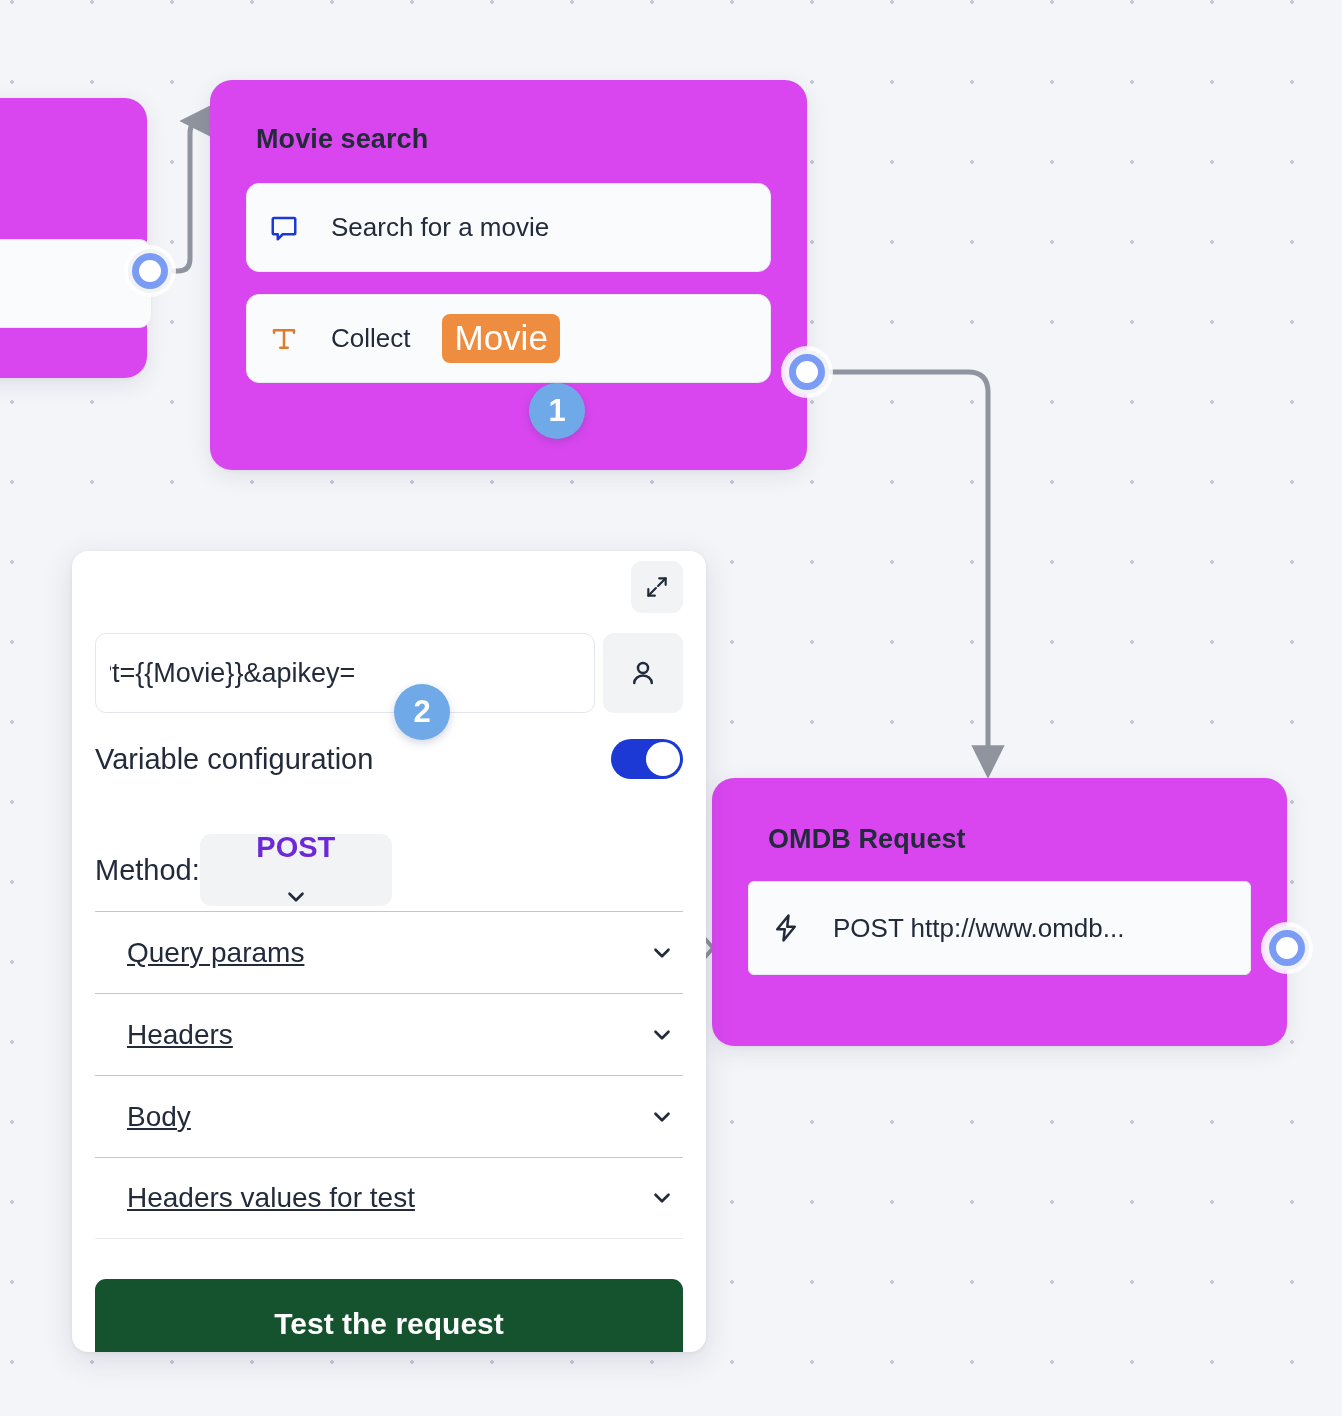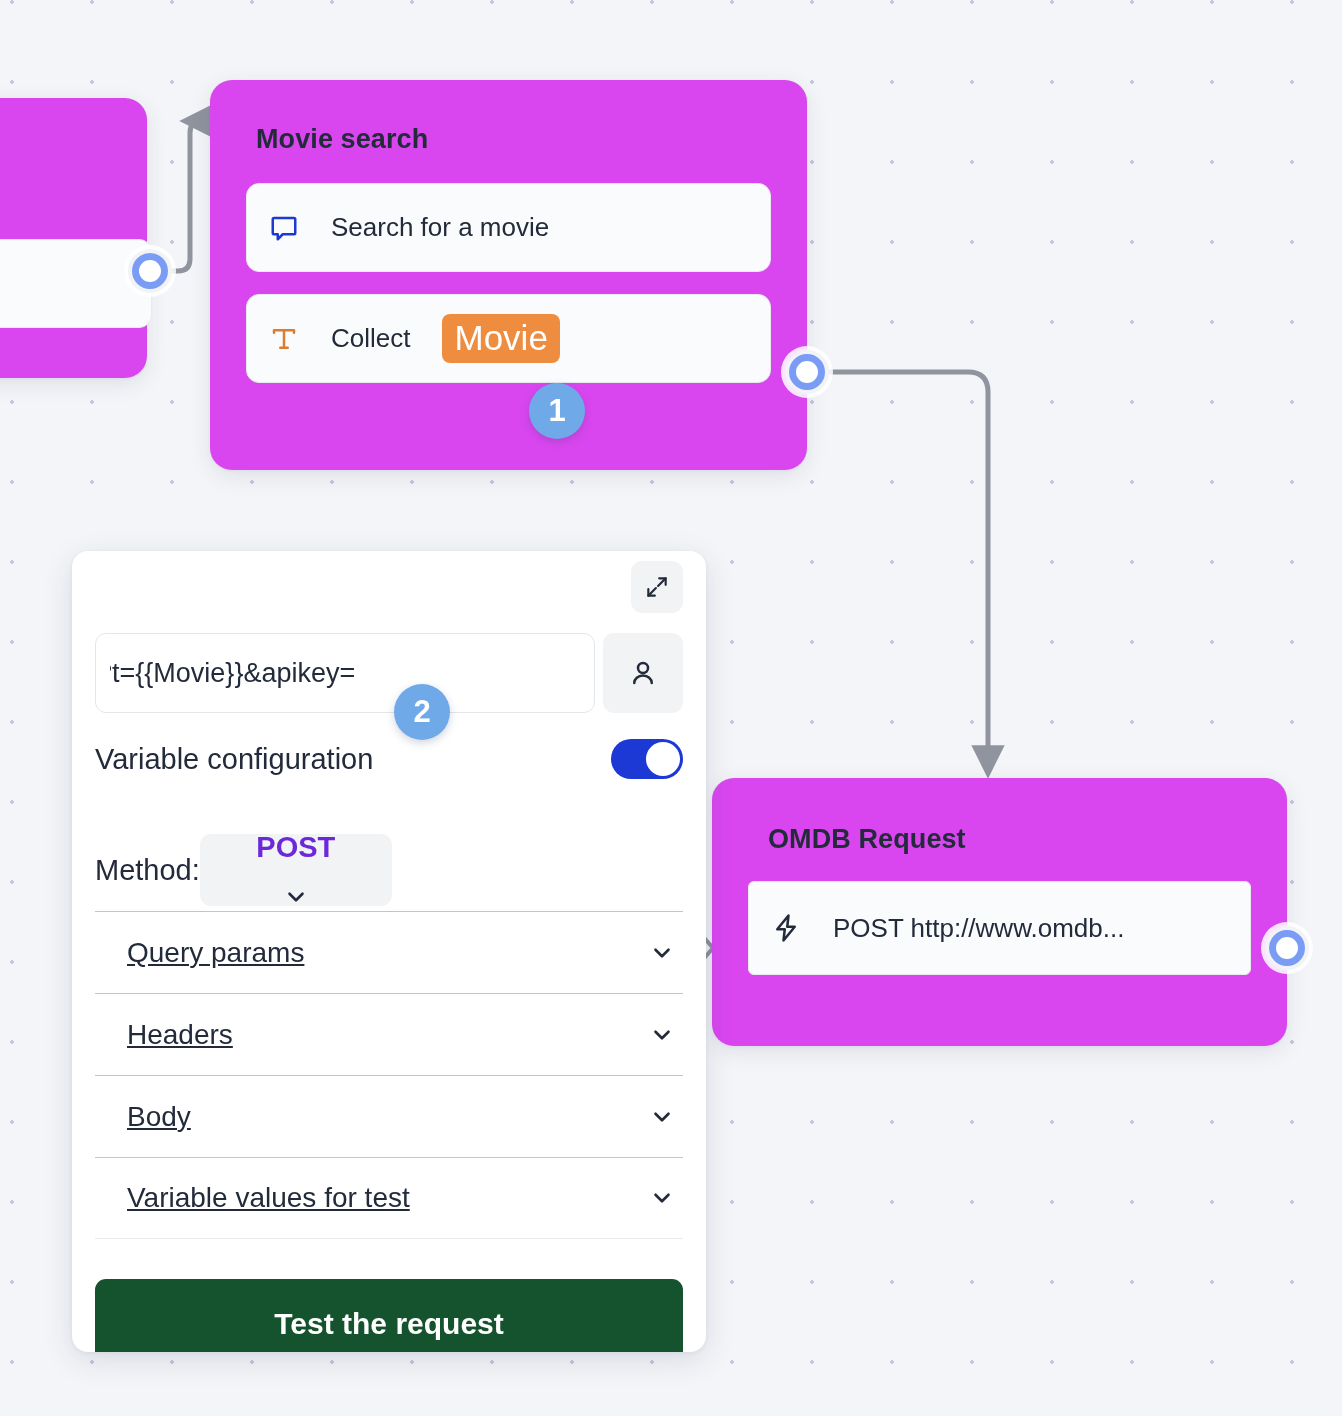--- a/index.html
+++ b/index.html
@@ -414,21 +414,21 @@
     </div>
     <div class="acc-item">
       <span>Body</span>
       <span class="chev">
         <svg width="26" height="26" viewBox="0 0 24 24" fill="none" stroke="#232b3b" stroke-width="2.4" stroke-linecap="round" stroke-linejoin="round">
             <path d="M6 9l6 6 6-6"></path>
           </svg>
       </span>
     </div>
     <div class="acc-item">
-      <span>Variable values for test</span>
+      <span>Headers values for test</span>
       <span class="chev">
         <svg width="26" height="26" viewBox="0 0 24 24" fill="none" stroke="#232b3b" stroke-width="2.4" stroke-linecap="round" stroke-linejoin="round">
             <path d="M6 9l6 6 6-6"></path>
           </svg>
       </span>
     </div>
   </div>
 
   <button class="test-btn">Test the request</button>
 </div>

